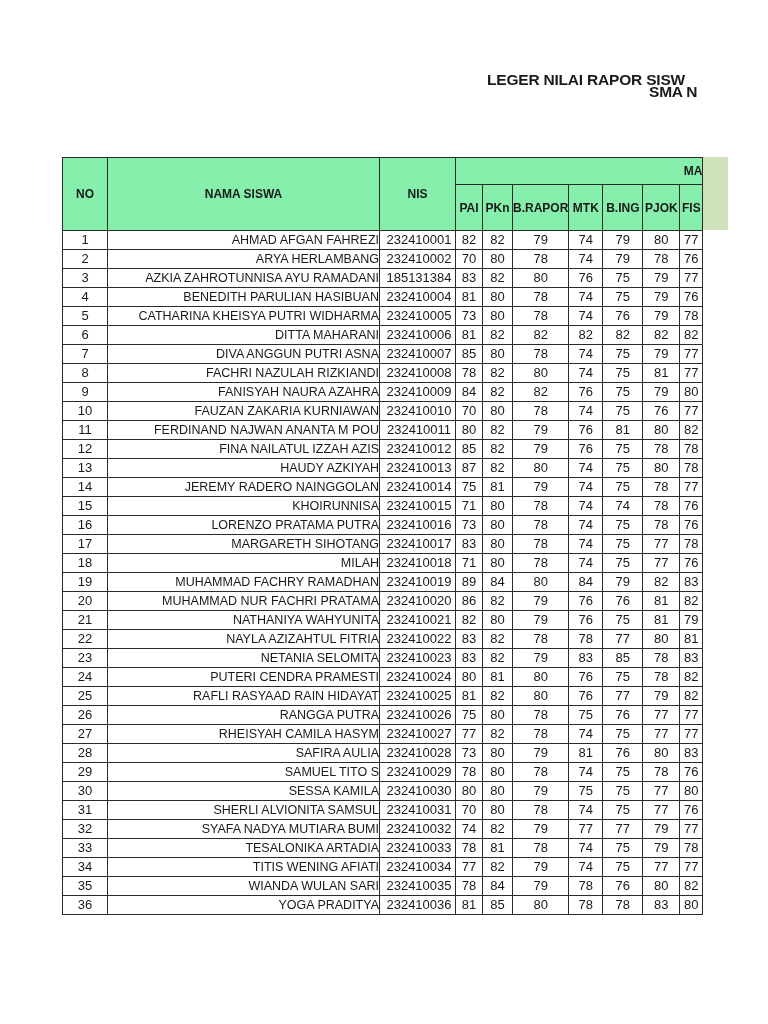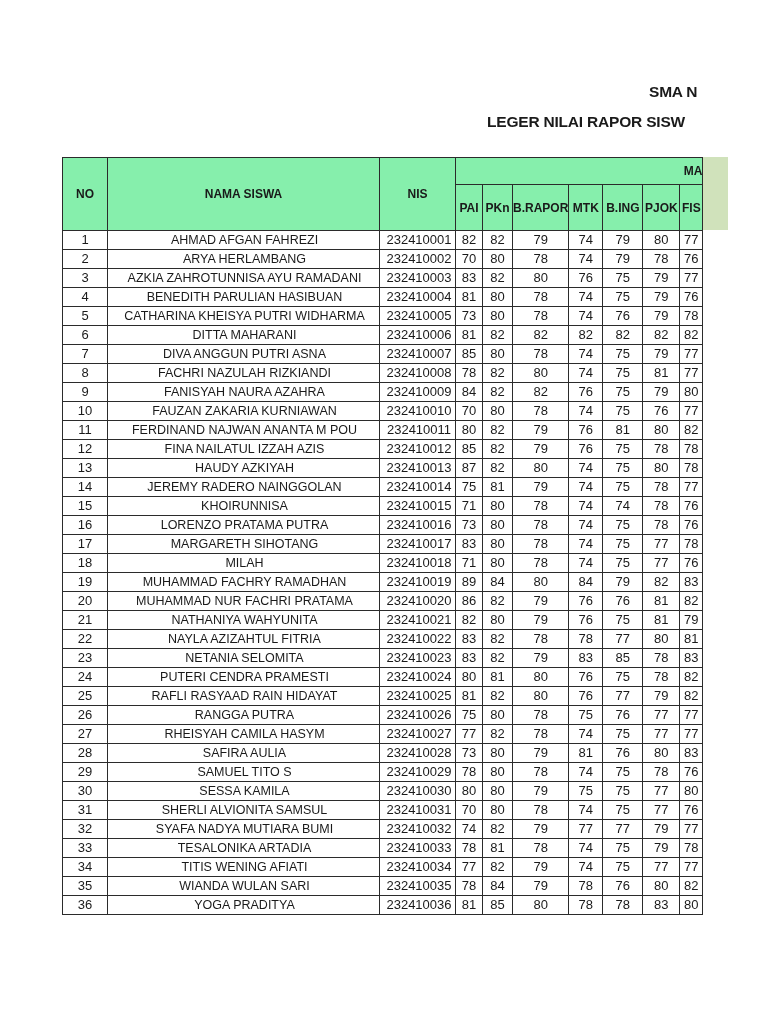--- a/index.html
+++ b/index.html
@@ -1,29 +1,29 @@
 <!DOCTYPE html>
 <html><head>
 <meta charset="utf-8">
 <style>
   html, body { margin: 0; padding: 0; background: #ffffff; }
   body { width: 768px; height: 1024px; position: relative; overflow: hidden;
          font-family: "Liberation Sans", "DejaVu Sans", sans-serif; color: #1a1a1a; }
   .title { position: absolute; font-weight: bold; font-size: 15.5px; letter-spacing: -0.2px; white-space: nowrap; }
-  #title1 { left: 487px; top: 71px; margin-top: 42px; }
+  #title1 { left: 487px; top: 71px; }
   #title2 { left: 649px; top: 83px; }
   .green-ext { position: absolute; left: 696px; top: 157px; width: 32px; height: 73px; background: #d0e2bb; }
   table { position: absolute; left: 62px; top: 157px; border-collapse: collapse; table-layout: fixed; }
   td, th { border: 1.5px solid #2b2b2b; padding: 0; overflow: hidden; white-space: nowrap; }
   th { background: #86efac; font-weight: bold; font-size: 12px; text-align: center; }
   tr.h1 th { height: 26px; }
   tr.h2 th { height: 45px; }
   th.mapel { text-align: right; padding-right: 0; font-size: 12px; }
   td { height: 18px; font-size: 13px; text-align: center; line-height: 18px; }
-  td.name { text-align: center; padding-left: 2px; font-size: 12.5px; }
+  td.name { text-align: right; padding-left: 2px; font-size: 12.5px; }
   td.nis { text-align: center; padding-left: 3px; font-size: 13px; }
   td.no { font-size: 13px; }
 </style>
 </head>
 <body>
 
 <div class="title" id="title1">LEGER NILAI RAPOR SISW</div>
 <div class="title" id="title2">SMA N</div>
 <div class="green-ext"></div>
 
@@ -78,21 +78,21 @@
         <td>80</td>
         <td>78</td>
         <td>74</td>
         <td>79</td>
         <td>78</td>
         <td>76</td>
       </tr>
       <tr>
         <td class="no">3</td>
         <td class="name">AZKIA ZAHROTUNNISA AYU RAMADANI</td>
-        <td class="nis">232410003</td>
+        <td class="nis">185131384</td>
         <td>83</td>
         <td>82</td>
         <td>80</td>
         <td>76</td>
         <td>75</td>
         <td>79</td>
         <td>77</td>
       </tr>
       <tr>
         <td class="no">4</td>

